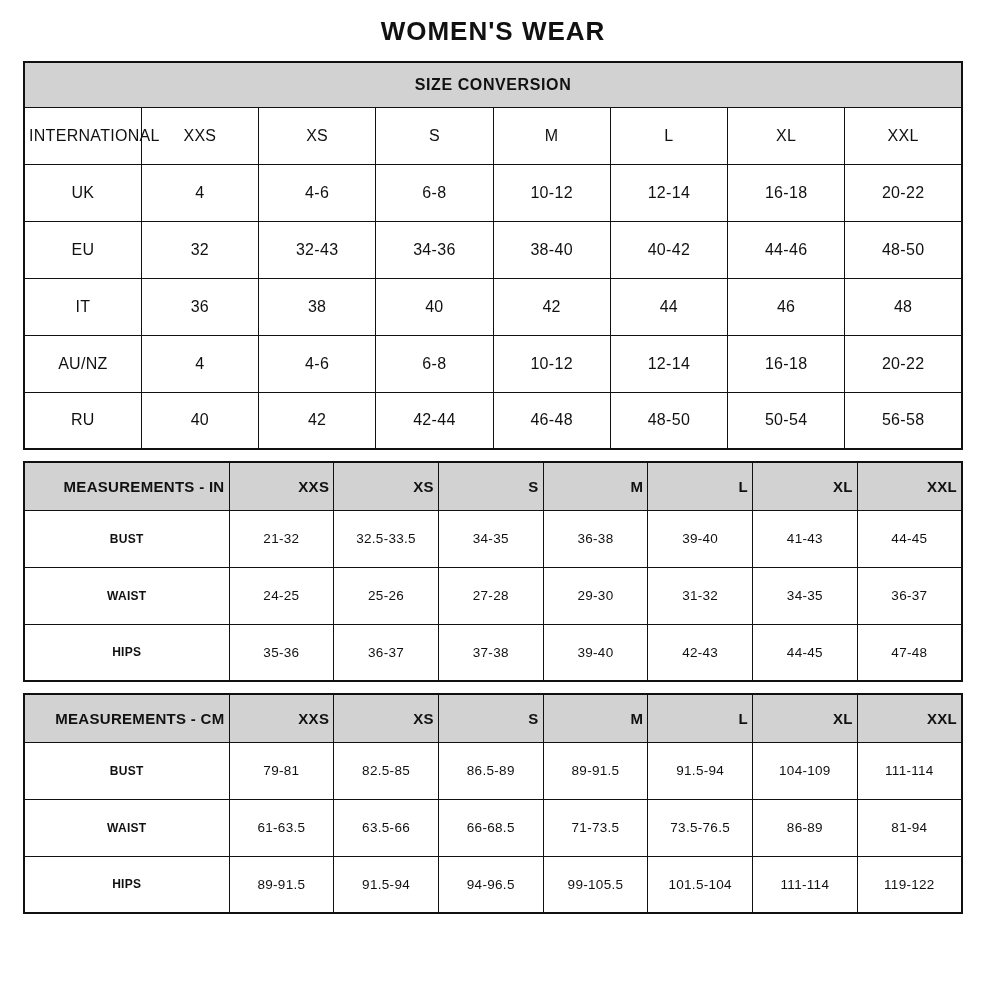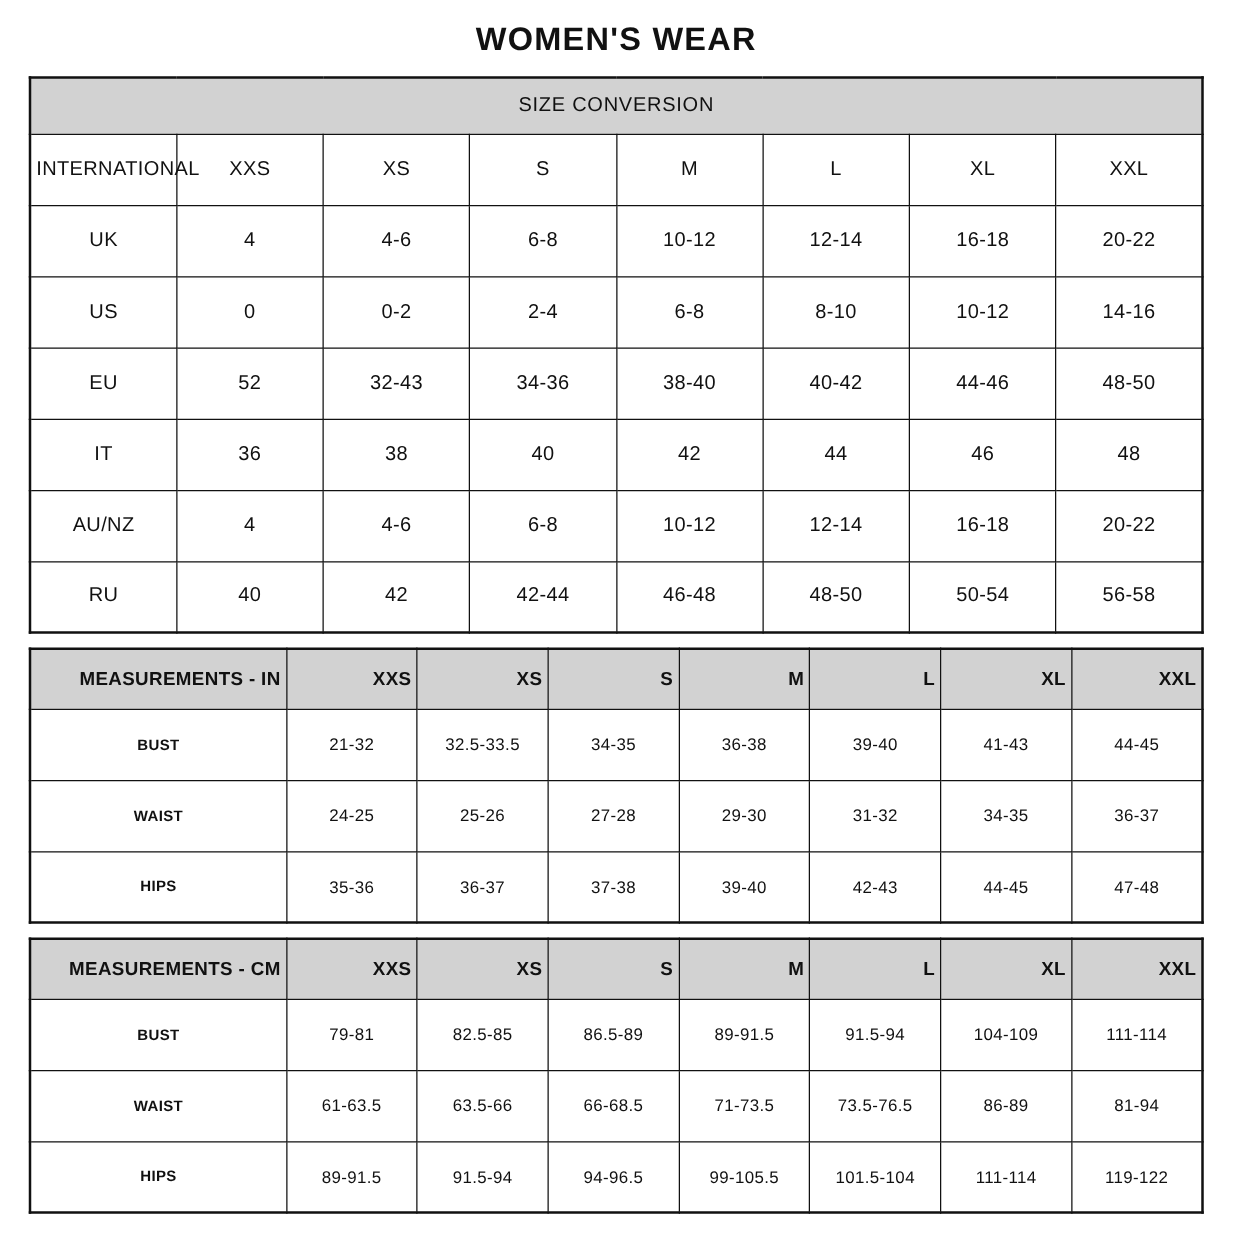--- a/index.html
+++ b/index.html
@@ -42,21 +42,21 @@
     vertical-align: middle;
     padding: 0 4px;
     font-weight: 400;
     letter-spacing: 0.3px;
   }
   
   .banner {
     background: var(--header-bg);
     height: 45px;
     font-size: 16px;
-    font-weight: 400;
+    font-weight: 700;
     letter-spacing: 0.6px;
   }
   
   .t1 tr { height: 57px; }
   .t1 tr.title-row { height: 45px; }
   .t1 th, .t1 td { font-size: 16px; }
   .t1 .label-col { width: 168px; }
   
   .t23 tr { height: 57px; }
   .t23 tr.header-row { height: 48px; }
@@ -98,32 +98,22 @@
           <th class="label-col row-label">UK</th>
           <td class="data-cell">4</td>
           <td class="data-cell">4-6</td>
           <td class="data-cell">6-8</td>
           <td class="data-cell">10-12</td>
           <td class="data-cell">12-14</td>
           <td class="data-cell">16-18</td>
           <td class="data-cell">20-22</td>
         </tr>
         <tr>
-          <th class="label-col row-label">US</th>
-          <td class="data-cell">0</td>
-          <td class="data-cell">0-2</td>
-          <td class="data-cell">2-4</td>
-          <td class="data-cell">6-8</td>
-          <td class="data-cell">8-10</td>
-          <td class="data-cell">10-12</td>
-          <td class="data-cell">14-16</td>
-        </tr>
-        <tr>
           <th class="label-col row-label">EU</th>
-          <td class="data-cell">52</td>
+          <td class="data-cell">32</td>
           <td class="data-cell">32-43</td>
           <td class="data-cell">34-36</td>
           <td class="data-cell">38-40</td>
           <td class="data-cell">40-42</td>
           <td class="data-cell">44-46</td>
           <td class="data-cell">48-50</td>
         </tr>
         <tr>
           <th class="label-col row-label">IT</th>
           <td class="data-cell">36</td>

